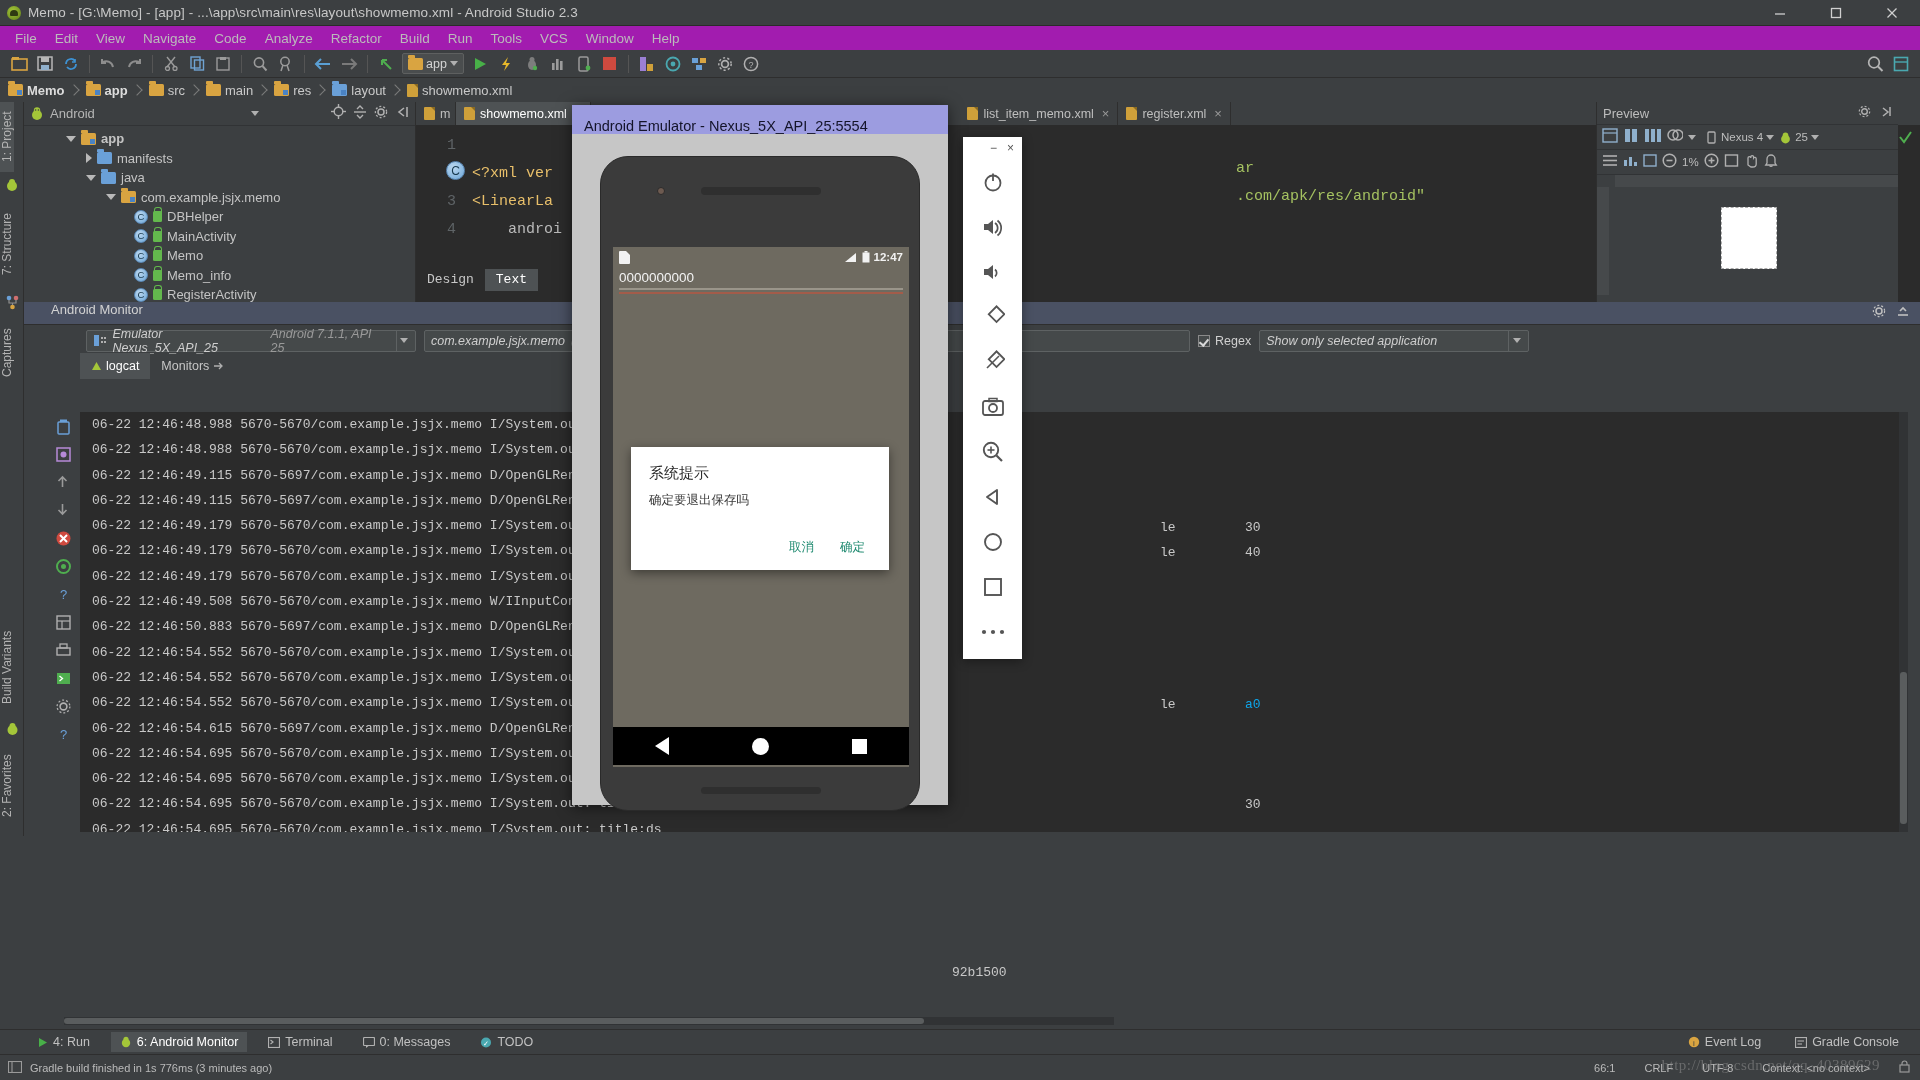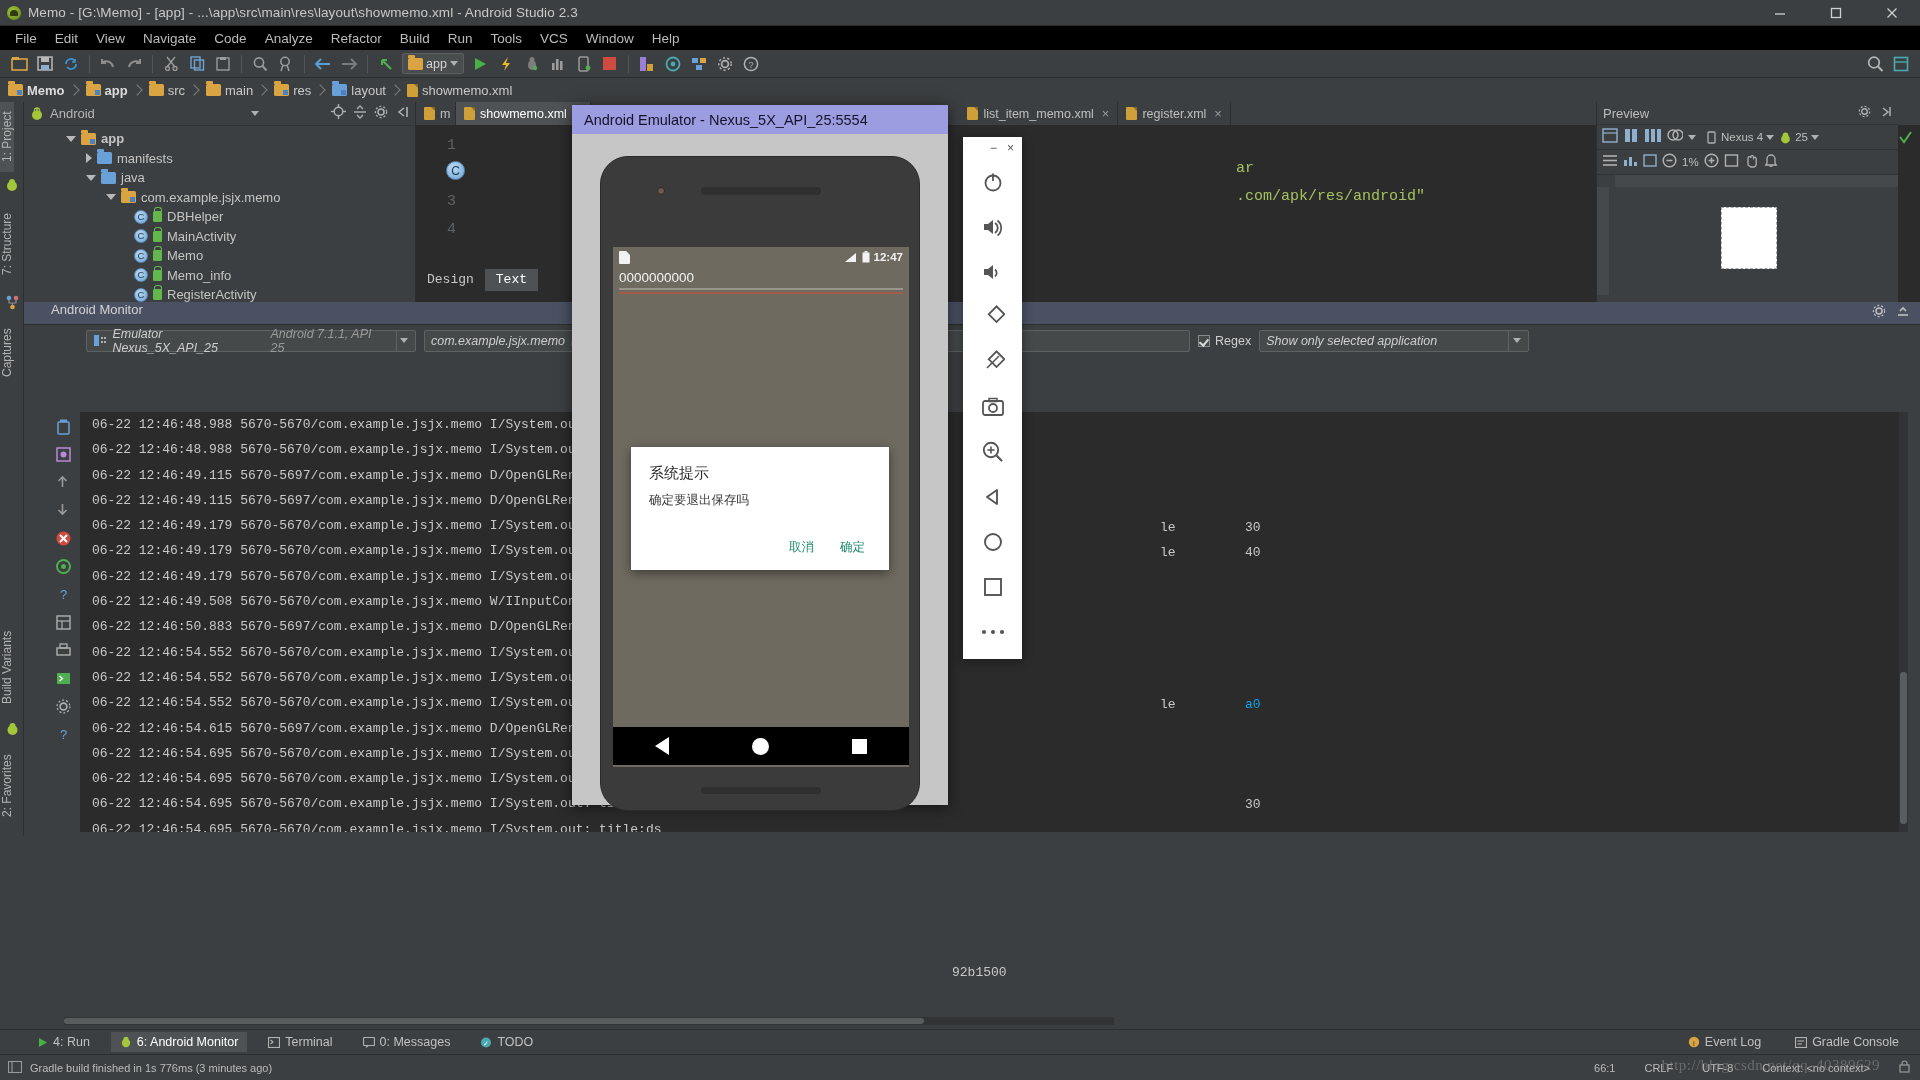--- a/index.html
+++ b/index.html
@@ -31,21 +31,21 @@
   .win-btns { margin-left: auto; display: flex; height: 100%; }
   .win-btn {
     width: 56px; height: 26px; display: flex; align-items: center; justify-content: center;
     color: #cfcfcf;
   }
   .win-btn svg { display:block; }
 
   
   .menubar {
     position: absolute; top: 26px; left: 0; width: 1920px; height: 24px;
-    background: #000000; display: flex; align-items: center; padding-left: 6px;
+    background: #a21caf; display: flex; align-items: center; padding-left: 6px;
   }
   .menu-item {
     font-size: 13.5px; color: #bbbbbb; padding: 2px 9px; white-space: nowrap;
   }
 
   
   .toolbar {
     position: absolute; top: 50px; left: 0; width: 1920px; height: 28px;
     background: #3c3f41; display: flex; align-items: center; padding-left: 6px;
     border-bottom: 1px solid #2e2e2e;
@@ -236,21 +236,21 @@
     border-top:1px solid #2e2e2e;
   }
   .statusbar .right { margin-left:auto; display:flex; align-items:center; gap:29px; padding-right:10px; }
 
   
   .emu {
     position:absolute; left:572px; top:105px; width:376px; height:700px;
     background:#c0c0c0; box-shadow:0 2px 14px rgba(0,0,0,.55);
   }
   .emu-title {
-    height:29px; background:#9c9ce0; display:flex; align-items:center; padding-left:12px;
+    height:29px; background:#9c9ce0; display:flex; align-items:flex-end; padding-left:12px;
   }
   .emu-title .t { font-size:14.5px; color:#14142a; }
   .emu-body { position:relative; height:671px; background:#c6c6c6; display:flex; justify-content:center; padding-top:22px; }
   .phone {
     width:320px; height:655px; background:#3b3b3b; border-radius:28px; position:relative;
     border:1px solid #2a2a2a;
   }
   .cam { position:absolute; left:56px; top:30px; width:8px; height:8px; border-radius:50%; background:#6d5a50; border:1px solid #2b2b2b; }
   .speaker { position:absolute; left:100px; top:30px; width:120px; height:8px; border-radius:4px; background:#2f2f2f; }
   .screen { position:absolute; left:1px; top:90px; width:296px; height:520px; background:#6e6a60; left:12px; }
@@ -711,20 +711,26 @@
       </div>
     </div>
     <div class="code">
       <div class="gutter">
         <div>1</div>
         <div>2</div>
         <div>3</div>
         <div>4</div>
       </div>
       <div class="cbadge">C</div>
+      <div class="codelines">
+        <div style="height:28px;"></div>
+        <div class="c-pi">&lt;?xml ver</div>
+        <div class="c-tag">&lt;LinearLa</div>
+        <div class="c-attr" style="padding-left:36px;">androi</div>
+      </div>
       <div style="position:absolute;left:820px;top:35px;font-family:'Liberation Mono',monospace;font-size:15px;color:#a5c261;">ar</div>
       <div style="position:absolute;left:820px;top:63px;font-family:'Liberation Mono',monospace;font-size:15px;color:#a5c261;">.com/apk/res/android"</div>
       <div style="position:absolute;right:8px;top:6px;">
         <svg width="13" height="13">
             <path d="M1 6l4 5 7-10" fill="none" stroke="#4fae4f" stroke-width="2"></path>
           </svg>
       </div>
       <div class="dtbar">
         <div class="dtab">Design</div>
         <div class="dtab active">Text</div>
@@ -876,20 +882,34 @@
       </div>
       <div class="chk">
         <span class="chkbox"></span>
         <span>Regex</span>
       </div>
       <div class="combo" style="width:270px;">
         <span>Show only selected application</span>
         <span class="arrow" style="margin-left:auto;">
             <span class="caret-dn"></span>
           </span>
+      </div>
+    </div>
+    <div class="lcat-tabs">
+      <div class="lcat-tab active">
+        <svg width="11" height="11">
+            <path d="M1 9l4.5-8L10 9z" fill="#a4c639"></path>
+          </svg>
+        <span>logcat</span>
+      </div>
+      <div class="lcat-tab">
+        <span>Monitors</span>
+        <svg width="11" height="10">
+            <path d="M1 5h7M6 2l3 3-3 3" fill="none" stroke="#b0b0b0" stroke-width="1.3"></path>
+          </svg>
       </div>
     </div>
     <div class="logside">
       <span class="sideicon">
         <svg width="17" height="17">
             <rect x="3" y="4" width="11" height="12" rx="1" fill="none" stroke="#6aa0d8" stroke-width="1.5"></rect>
             <rect x="5" y="1.5" width="7" height="2.5" fill="#6aa0d8"></rect>
           </svg></span>
       <span class="sideicon">
         <svg width="17" height="17">

